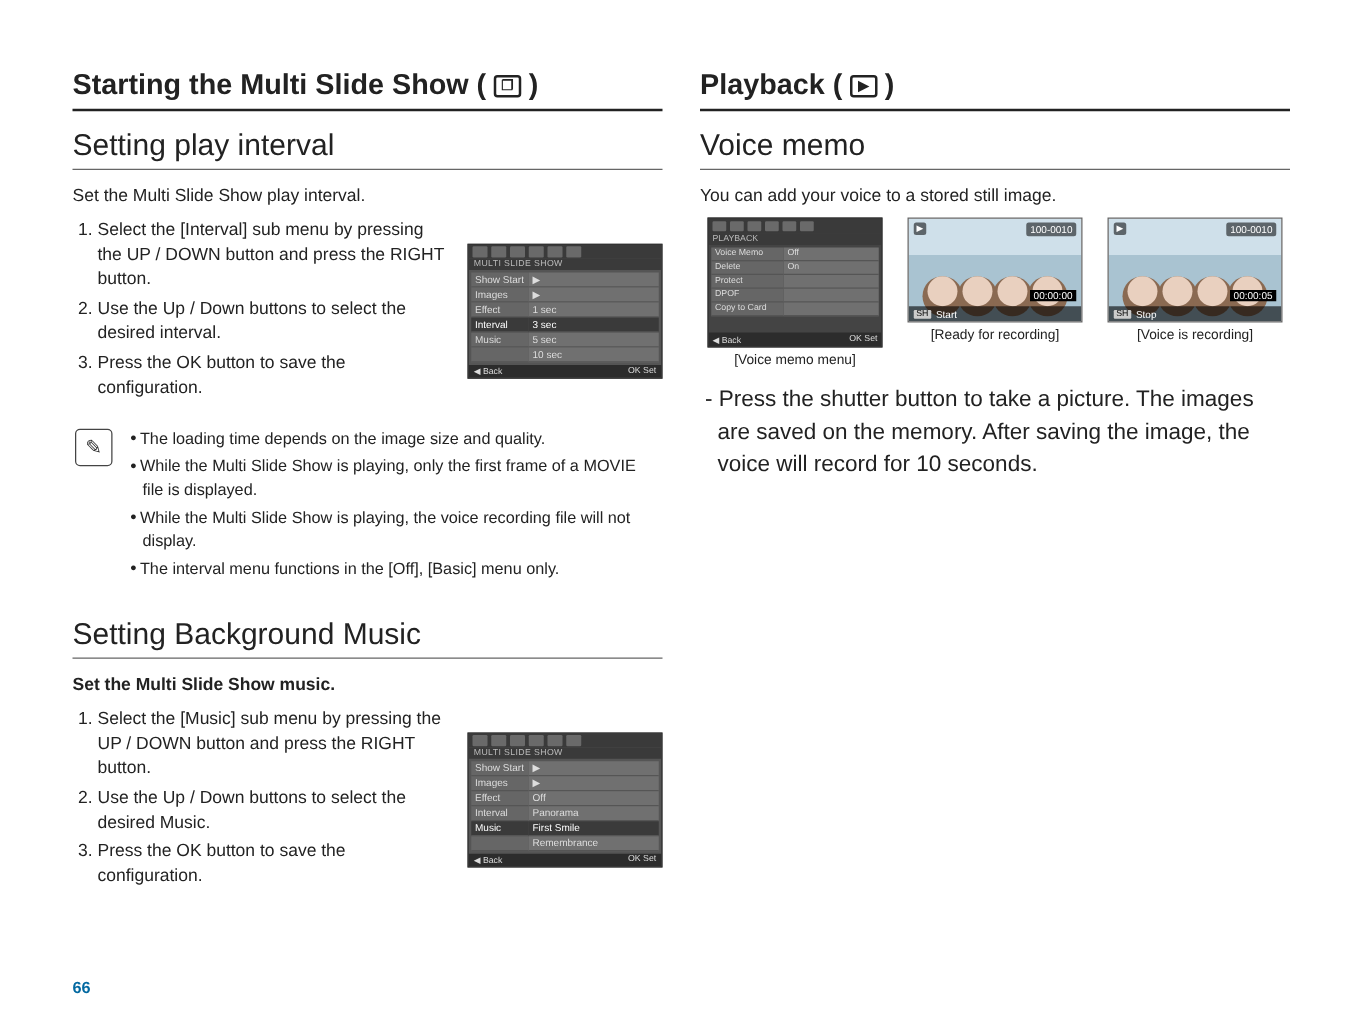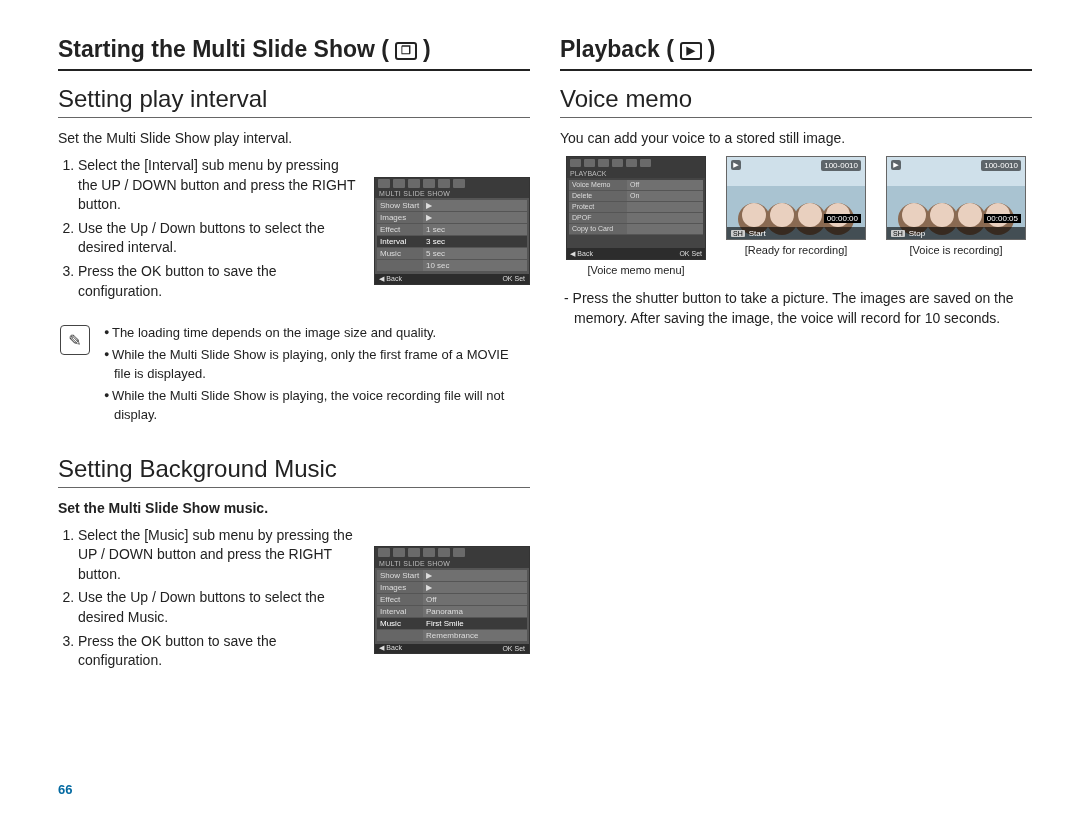--- a/index.html
+++ b/index.html
@@ -6,21 +6,21 @@
   html, body { margin:0; padding:0; }
   body {
     width:1080px;
     height:815px;
     background:#fff;
     font-family: Arial, Helvetica, sans-serif;
     color:#222;
     position:relative;
   }
   .page {
-    padding:36px 48px 20px 58px;
+    padding:54px 48px 20px 58px;
     display:flex;
     gap:30px;
   }
   .col { flex:1; min-width:0; }
 
   h1.title {
     font-size:23px;
     font-weight:bold;
     margin:0 0 6px 0;
     letter-spacing:0;
@@ -115,21 +115,21 @@
     border:1px solid #666;
   }
   .photo .tag { position:absolute; top:3px; right:4px; background:rgba(0,0,0,.55); color:#fff; font-size:8px; padding:1px 3px; border-radius:2px;}
   .photo .play { position:absolute; top:3px; left:4px; width:10px; height:10px; background:rgba(0,0,0,.55); color:#fff; font-size:7px; display:flex; align-items:center; justify-content:center; border-radius:2px;}
   .photo .timer { position:absolute; right:4px; bottom:16px; background:#000; color:#fff; font-size:8px; padding:0 3px;}
   .photo .bar { position:absolute; left:0; right:0; bottom:0; height:12px; background:rgba(0,0,0,.6); color:#fff; font-size:8px; display:flex; align-items:center; padding:0 4px; gap:4px;}
   .photo .bar .key { background:#ccc; color:#000; padding:0 2px; font-size:7px; border-radius:1px;}
   .people { position:absolute; left:0; right:0; bottom:12px; top:22px; display:flex; justify-content:center; align-items:flex-end; }
   .head { width:24px; height:24px; border-radius:50%; background:#e9d0bf; margin:0 2px; box-shadow:0 4px 0 4px #8a6a52; }
 
-  ul.dash { font-size:14px; margin:12px 0 0 0; padding-left:14px; line-height:1.45; }
+  ul.dash { font-size:18px; margin:12px 0 0 0; padding-left:14px; line-height:1.45; }
   ul.dash li { list-style:none; text-indent:-10px; margin-bottom:4px; }
   ul.dash li::before { content:"- "; }
 
   .page-num {
     position:absolute;
     left:58px;
     bottom:18px;
     font-size:13px;
     font-weight:bold;
     color:#0369a1;
@@ -211,20 +211,21 @@
           </div>
       </div>
     </div>
 
     <div class="note-box">
       <div class="note-icon">✎</div>
       <ul class="notes">
         <li>The loading time depends on the image size and quality.</li>
         <li>While the Multi Slide Show is playing, only the first frame of a MOVIE file is displayed.</li>
         <li>While the Multi Slide Show is playing, the voice recording file will not display.</li>
+        <li>The interval menu functions in the [Off], [Basic] menu only.</li>
       </ul>
     </div>
 
     <div class="sec-gap"></div>
 
     <h2 class="subhead">Setting Background Music</h2>
     <hr class="sub-rule">
     <p class="intro-b">Set the Multi Slide Show music.</p>
 
     <div class="step-row">

